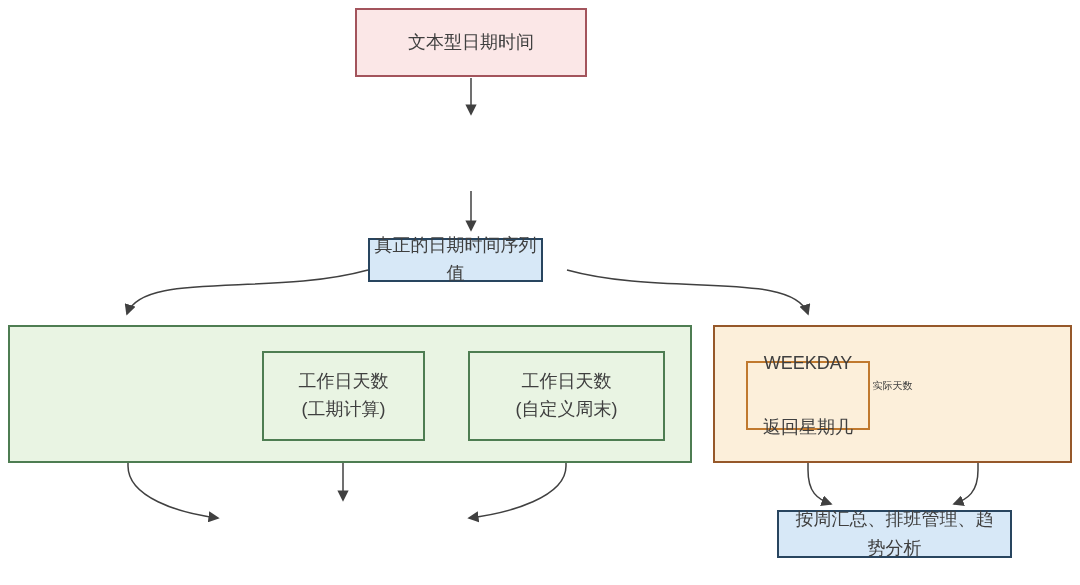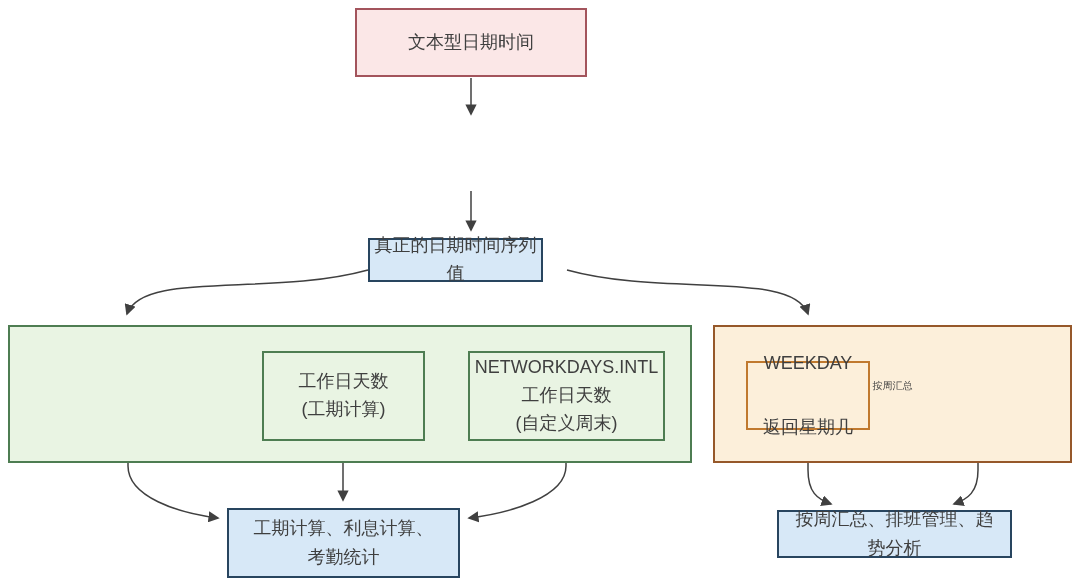--- a/index.html
+++ b/index.html
@@ -58,36 +58,32 @@
     <div class="group-title">区间分析</div>
   </div>
 
 
   <div class="node green-box" style="left:262px;top:351px;width:163px;height:90px">
     <span>工作日天数</span>
     <span>(工期计算)</span>
   </div>
 
   <div class="node green-box" style="left:468px;top:351px;width:197px;height:90px">
-    <span>NETWORKDAYS.INTL</span>
     <span>工作日天数</span>
     <span>(自定义周末)</span>
   </div>
 
   <div class="container-group orange-group" style="left:713px;top:325px;width:359px;height:138px">
-    <div class="group-title">按周汇总</div>
+    <div class="group-title">实际天数</div>
   </div>
 
   <div class="node orange-box" style="left:746px;top:361px;width:124px;height:69px">
     <span>WEEKDAY</span>
     <span>返回星期几</span>
   </div>
 
 
-  <div class="node blue result" style="left:227px;top:508px;width:233px;height:70px">
-    <span>工期计算、利息计算、考勤统计</span>
-  </div>
 
   <div class="node blue result" style="left:777px;top:510px;width:235px;height:48px">
     <span>按周汇总、排班管理、趋势分析</span>
   </div>
 
 </div>
 
 </body></html>

